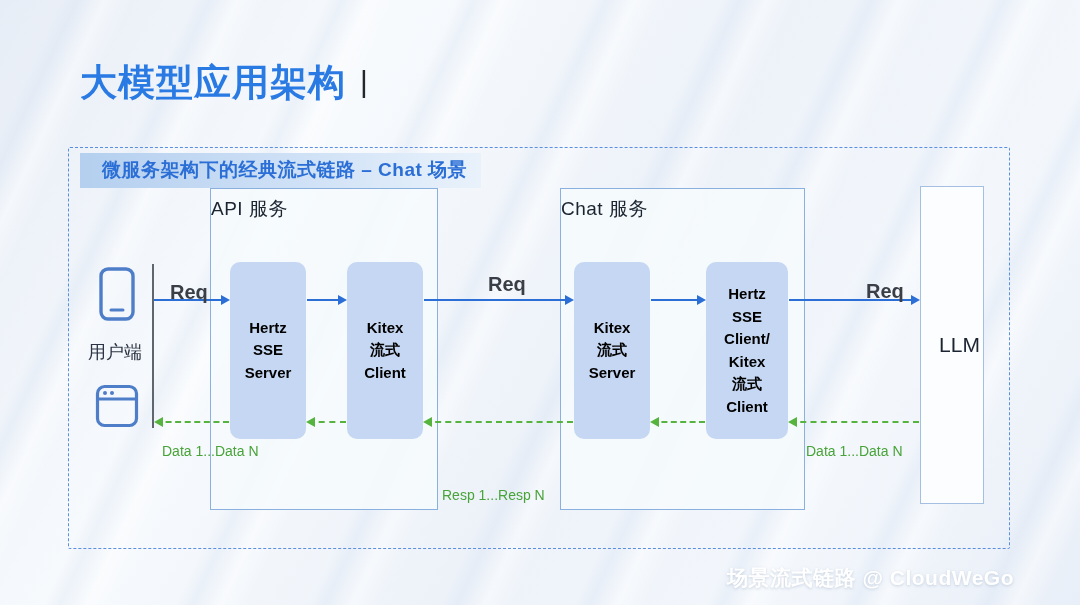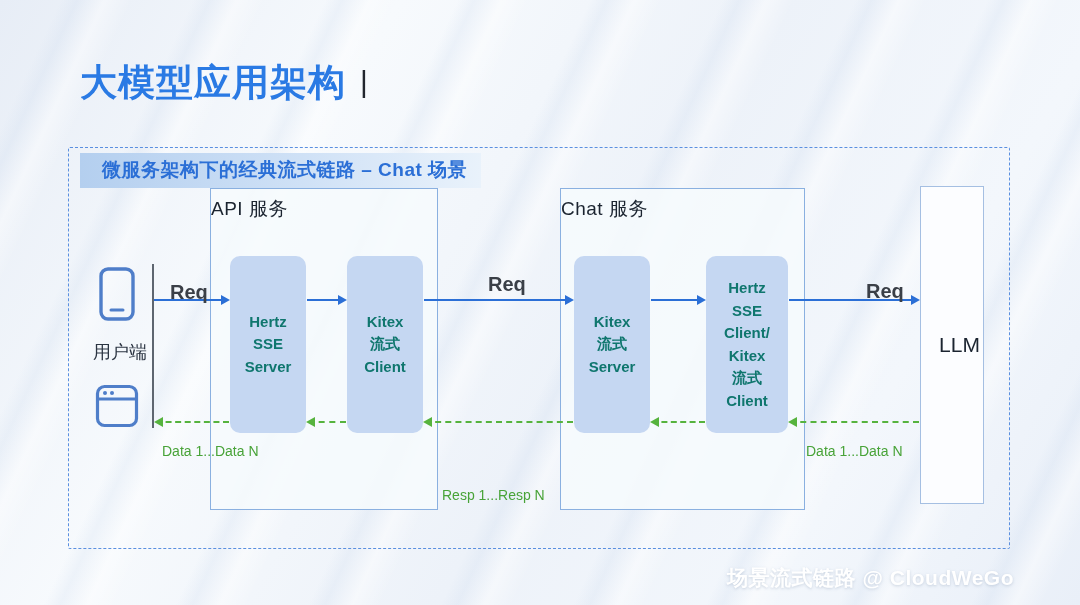--- a/index.html
+++ b/index.html
@@ -32,21 +32,21 @@
   }
 
   .caption {
     position:absolute; left:80px; top:153px; padding:4px 14px 5px 22px;
     background:linear-gradient(90deg,#b4cfef 0%,#cfe1f6 55%,#e9f2fb 100%);
     color:#2b6fd6; font-size:19px; font-weight:600; letter-spacing:.5px;
   }
 
   
   .phone-icon   { position:absolute; left:98px;  top:266px; width:38px; height:56px; }
-  .client-label { position:absolute; left:88px;  top:340px; width:64px; text-align:center;
+  .client-label { position:absolute; left:88px;  top:340px; width:64px; 
                   font-size:18px; color:#2b3442; font-weight:500; }
   .browser-icon { position:absolute; left:95px;  top:384px; width:44px; height:44px; }
   .client-line  { position:absolute; left:152px; top:264px; width:1.5px; height:164px; background:#5e6670; }
 
   
   .group {
     position:absolute; top:188px; height:322px;
     background:rgba(246,250,253,0.85); border:1px solid #8ab0e0;
   }
   .group-api  { left:210px; width:228px; }
@@ -56,22 +56,22 @@
   
   .llm-box {
     position:absolute; left:920px; top:186px; width:64px; height:318px;
     background:#fcfdff; border:1px solid #a5bfe2;
     display:flex; align-items:center; justify-content:center;padding-left:15px;
   }
   .llm-label { font-size:21px; color:#1b2430; font-weight:500; }
 
   
   .node {
-    position:absolute; top:256px; height:177px; border-radius:10px;
-    background:#c5d7f2; color:#0f766e; font-weight:700; font-size:15px;
+    position:absolute; top:262px; height:177px; border-radius:10px;
+    background:#c5d7f2; color:#000000; font-weight:700; font-size:15px;
     display:flex; align-items:center; justify-content:center; text-align:center;
     white-space:pre-line; line-height:1.5;
   }
   .node-1 { left:230px; width:76px; }
   .node-2 { left:347px; width:76px; }
   .node-3 { left:574px; width:76px; }
   .node-4 { left:706px; width:82px; }
 
   
   .fwd { position:absolute; top:299px; height:0; border-top:2.5px solid #2b6fd6; }

